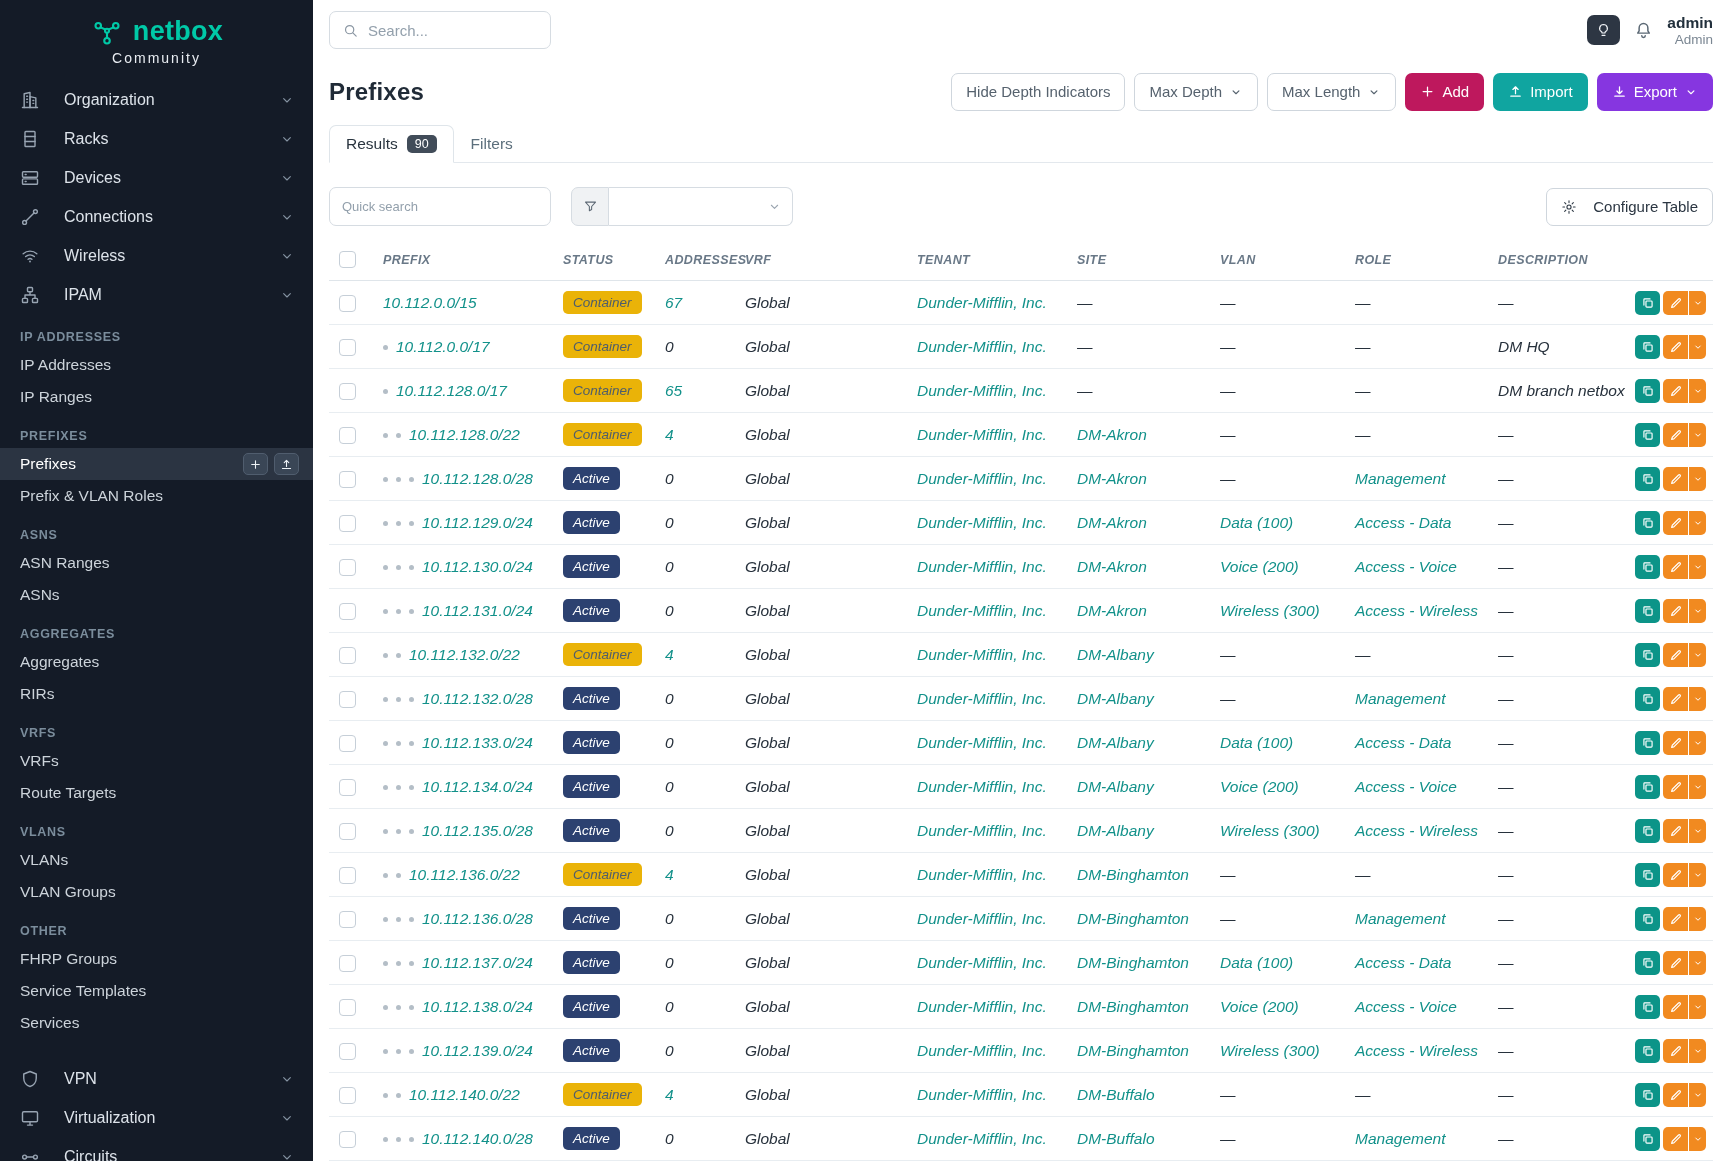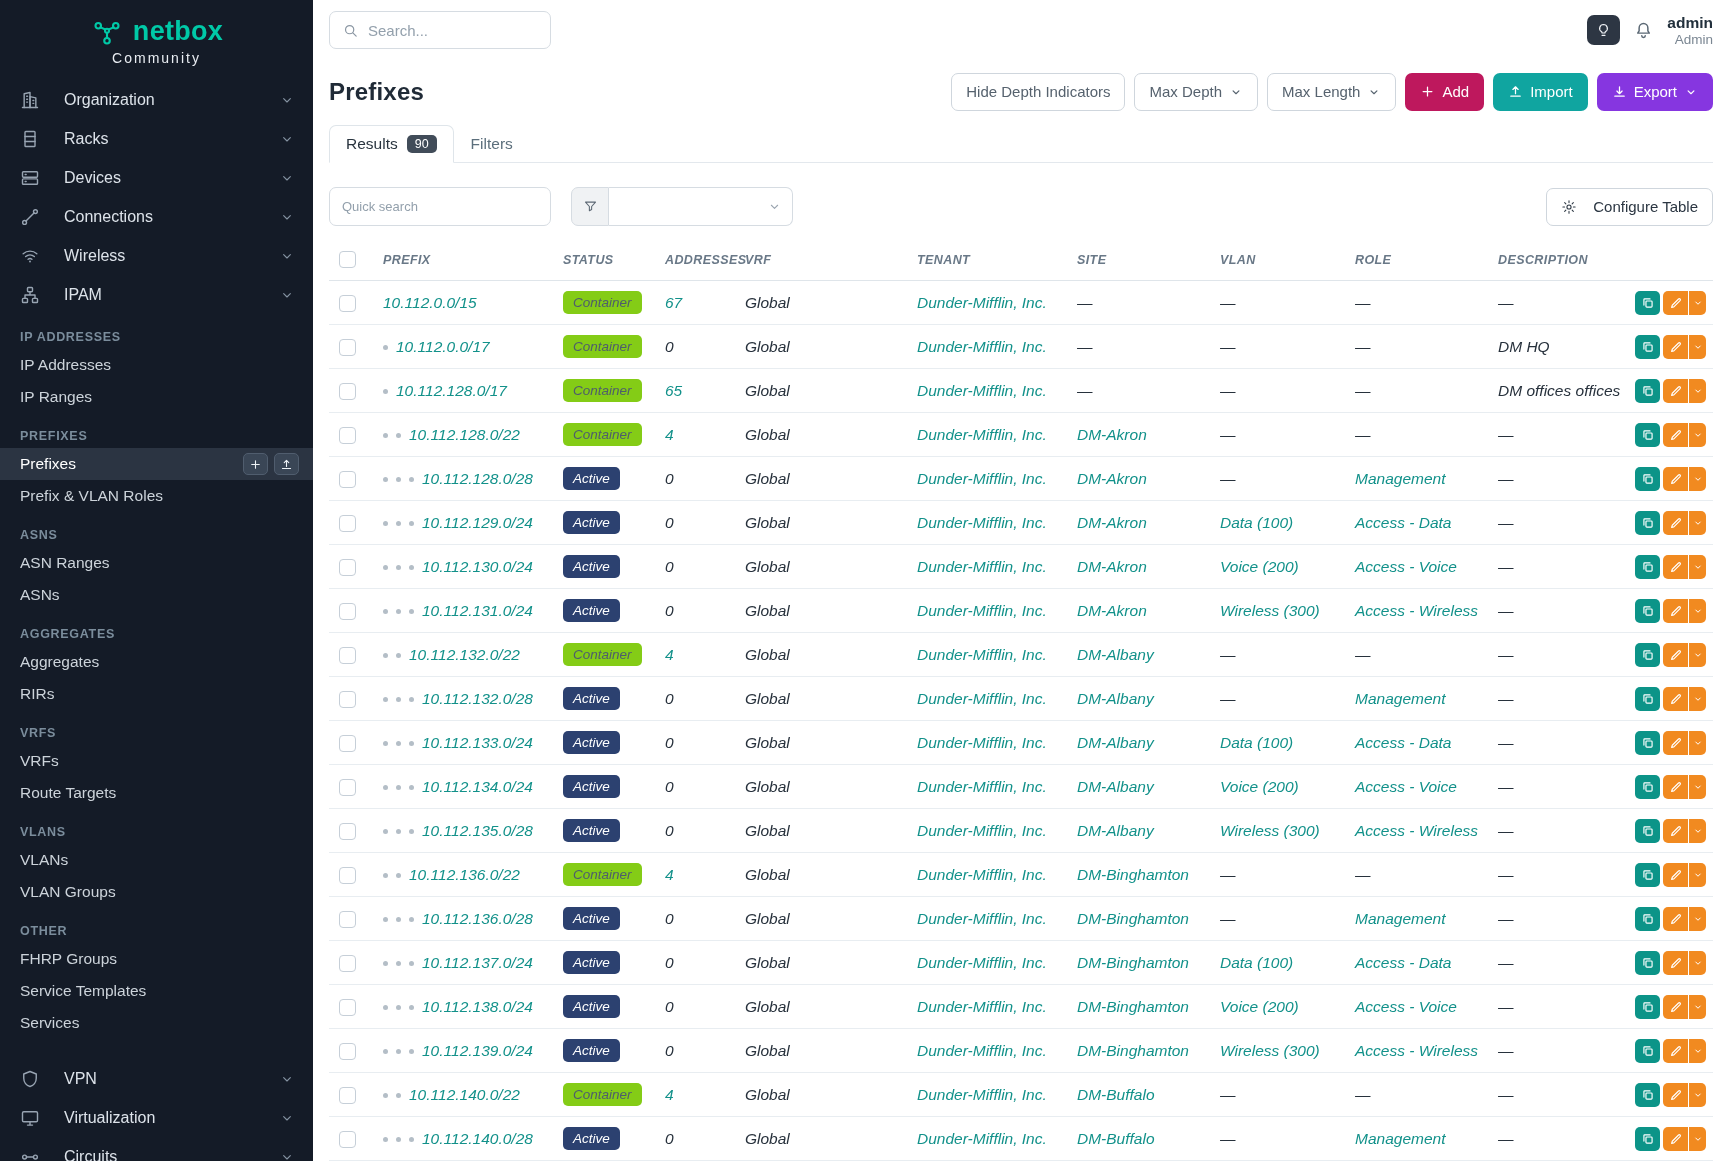--- a/index.html
+++ b/index.html
@@ -79,21 +79,21 @@
 
   
   .table-wrap { margin-top:16px;font-style:italic; }
   table { width:100%; border-collapse:collapse; table-layout:fixed; }
   thead th { font-size:12.5px; font-weight:700; color:#697887; letter-spacing:.4px; text-align:left; padding:9px 10px 12px; border-bottom:1px solid #dfe5ea; white-space:nowrap; cursor:pointer; }
   thead th.cell-check { cursor:default; }
   tbody td { height:44px; padding:0 10px; border-bottom:1px solid #e8edf1; font-size:15.5px; color:#27313c; white-space:nowrap; overflow:hidden; }
   .link { color:#12918a; text-decoration:none; cursor:pointer; }
   .badge { display:inline-block; font-size:13.5px; font-weight:500; padding:5px 10px; border-radius:5px; line-height:1; }
   .badge-active { background:#2c4170; color:#fff; }
-  .badge-container { background:#84cc16; color:#4e5d6c; }
+  .badge-container { background:#eab308; color:#4e5d6c; }
   .checkbox { display:inline-block; width:17px; height:17px; border:1px solid #c6cfd8; border-radius:4px; background:#fff; cursor:pointer; vertical-align:middle; }
   .depth-dot { display:inline-block; width:5px; height:5px; border-radius:50%; background:#b4bec7; margin-right:8px; vertical-align:middle; }
   .cell-actions { text-align:right; }
   .action-group { display:inline-flex; gap:3px; align-items:center; }
   .split { display:inline-flex; gap:1px; }
   .act-btn { width:25px; height:24px; border:none; border-radius:5px; display:flex; align-items:center; justify-content:center; cursor:pointer; padding:0; }
   .act-btn svg { width:14px; height:14px; fill:none; stroke:#fff; stroke-width:2; stroke-linecap:round; stroke-linejoin:round; }
   .act-copy { background:#0c9488; }
   .act-edit { background:#f18a20; border-radius:5px 0 0 5px; }
   .act-caret { background:#f18a20; width:17px; border-radius:0 5px 5px 0; }
@@ -553,21 +553,21 @@
               <tr class="data-row">
                 <td class="cell-check"><span class="checkbox"></span></td>
                 <td class="cell-prefix"><span class="depth-dot"></span><a class="link">10.112.128.0/17</a></td>
                 <td><span class="badge badge-container">Container</span></td>
                 <td class="cell-children"><a class="link">65</a></td>
                 <td><span>Global</span></td>
                 <td><a class="link">Dunder-Mifflin, Inc.</a></td>
                 <td><span class="dash">—</span></td>
                 <td><span class="dash">—</span></td>
                 <td><span class="dash">—</span></td>
-                <td><span>DM offices offices</span></td>
+                <td><span>DM branch netbox</span></td>
                 <td class="cell-actions"><span class="action-group">
                     <button class="act-btn act-copy">
                       <svg viewBox="0 0 24 24">
                         <rect x="8.5" y="8.5" width="10.5" height="10.5" rx="1.5"></rect>
                         <path d="M5 15.5V6.2C5 5.5 5.5 5 6.2 5h9.3"></path>
                       </svg>
                     </button>
                     <span class="split">
                       <button class="act-btn act-edit">
                         <svg viewBox="0 0 24 24">

